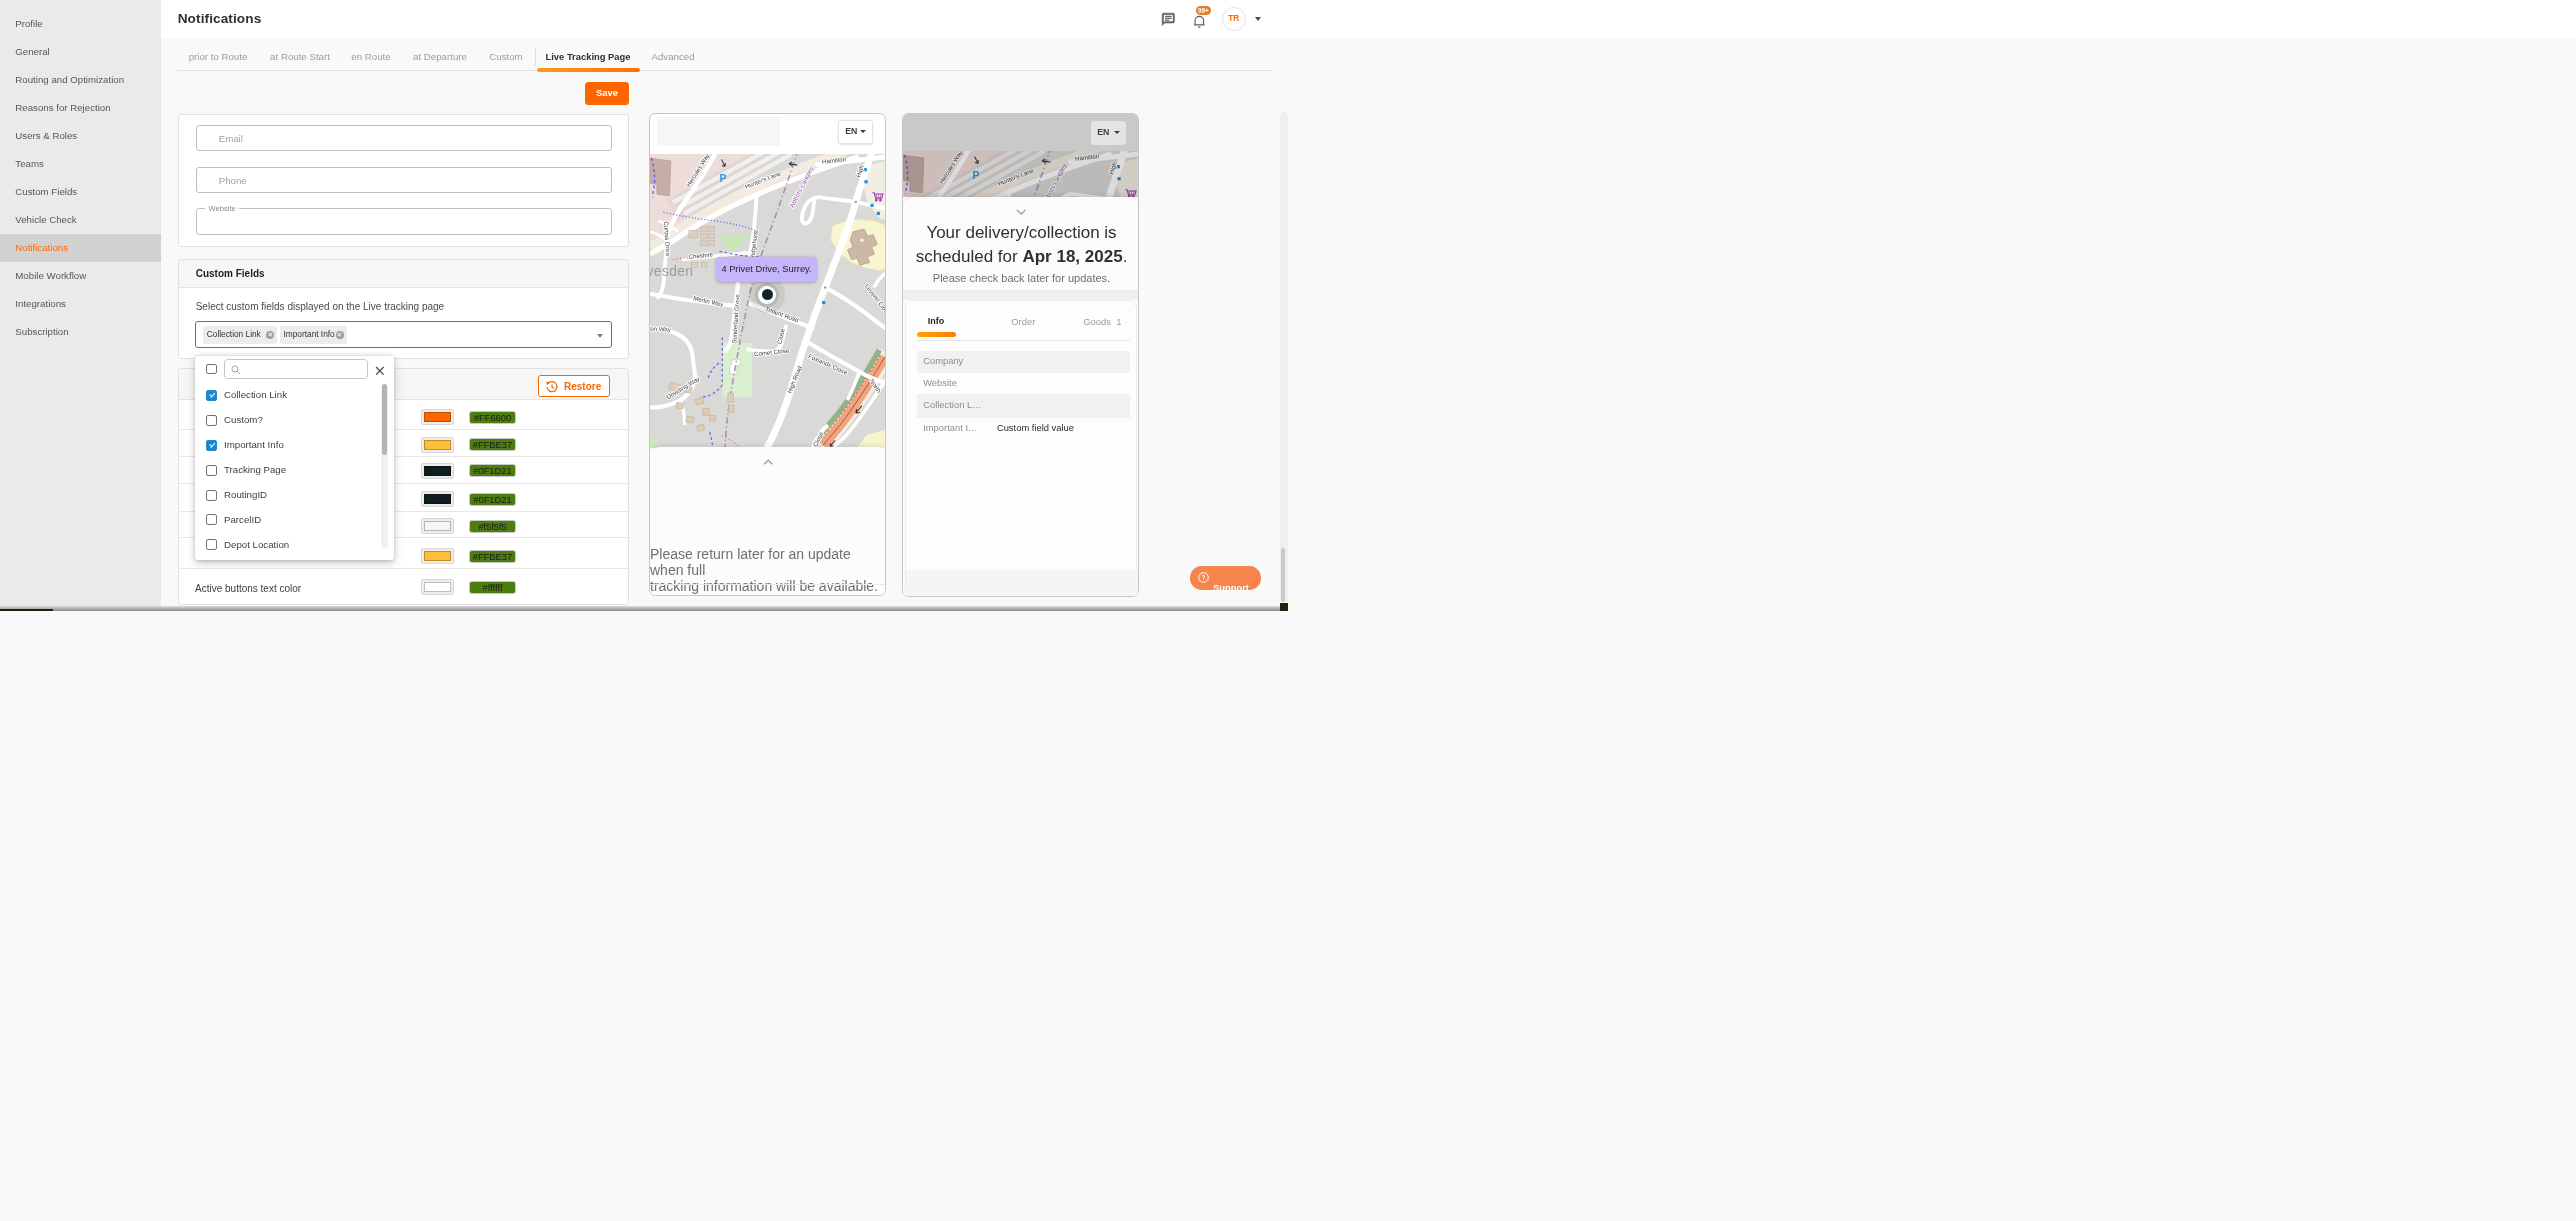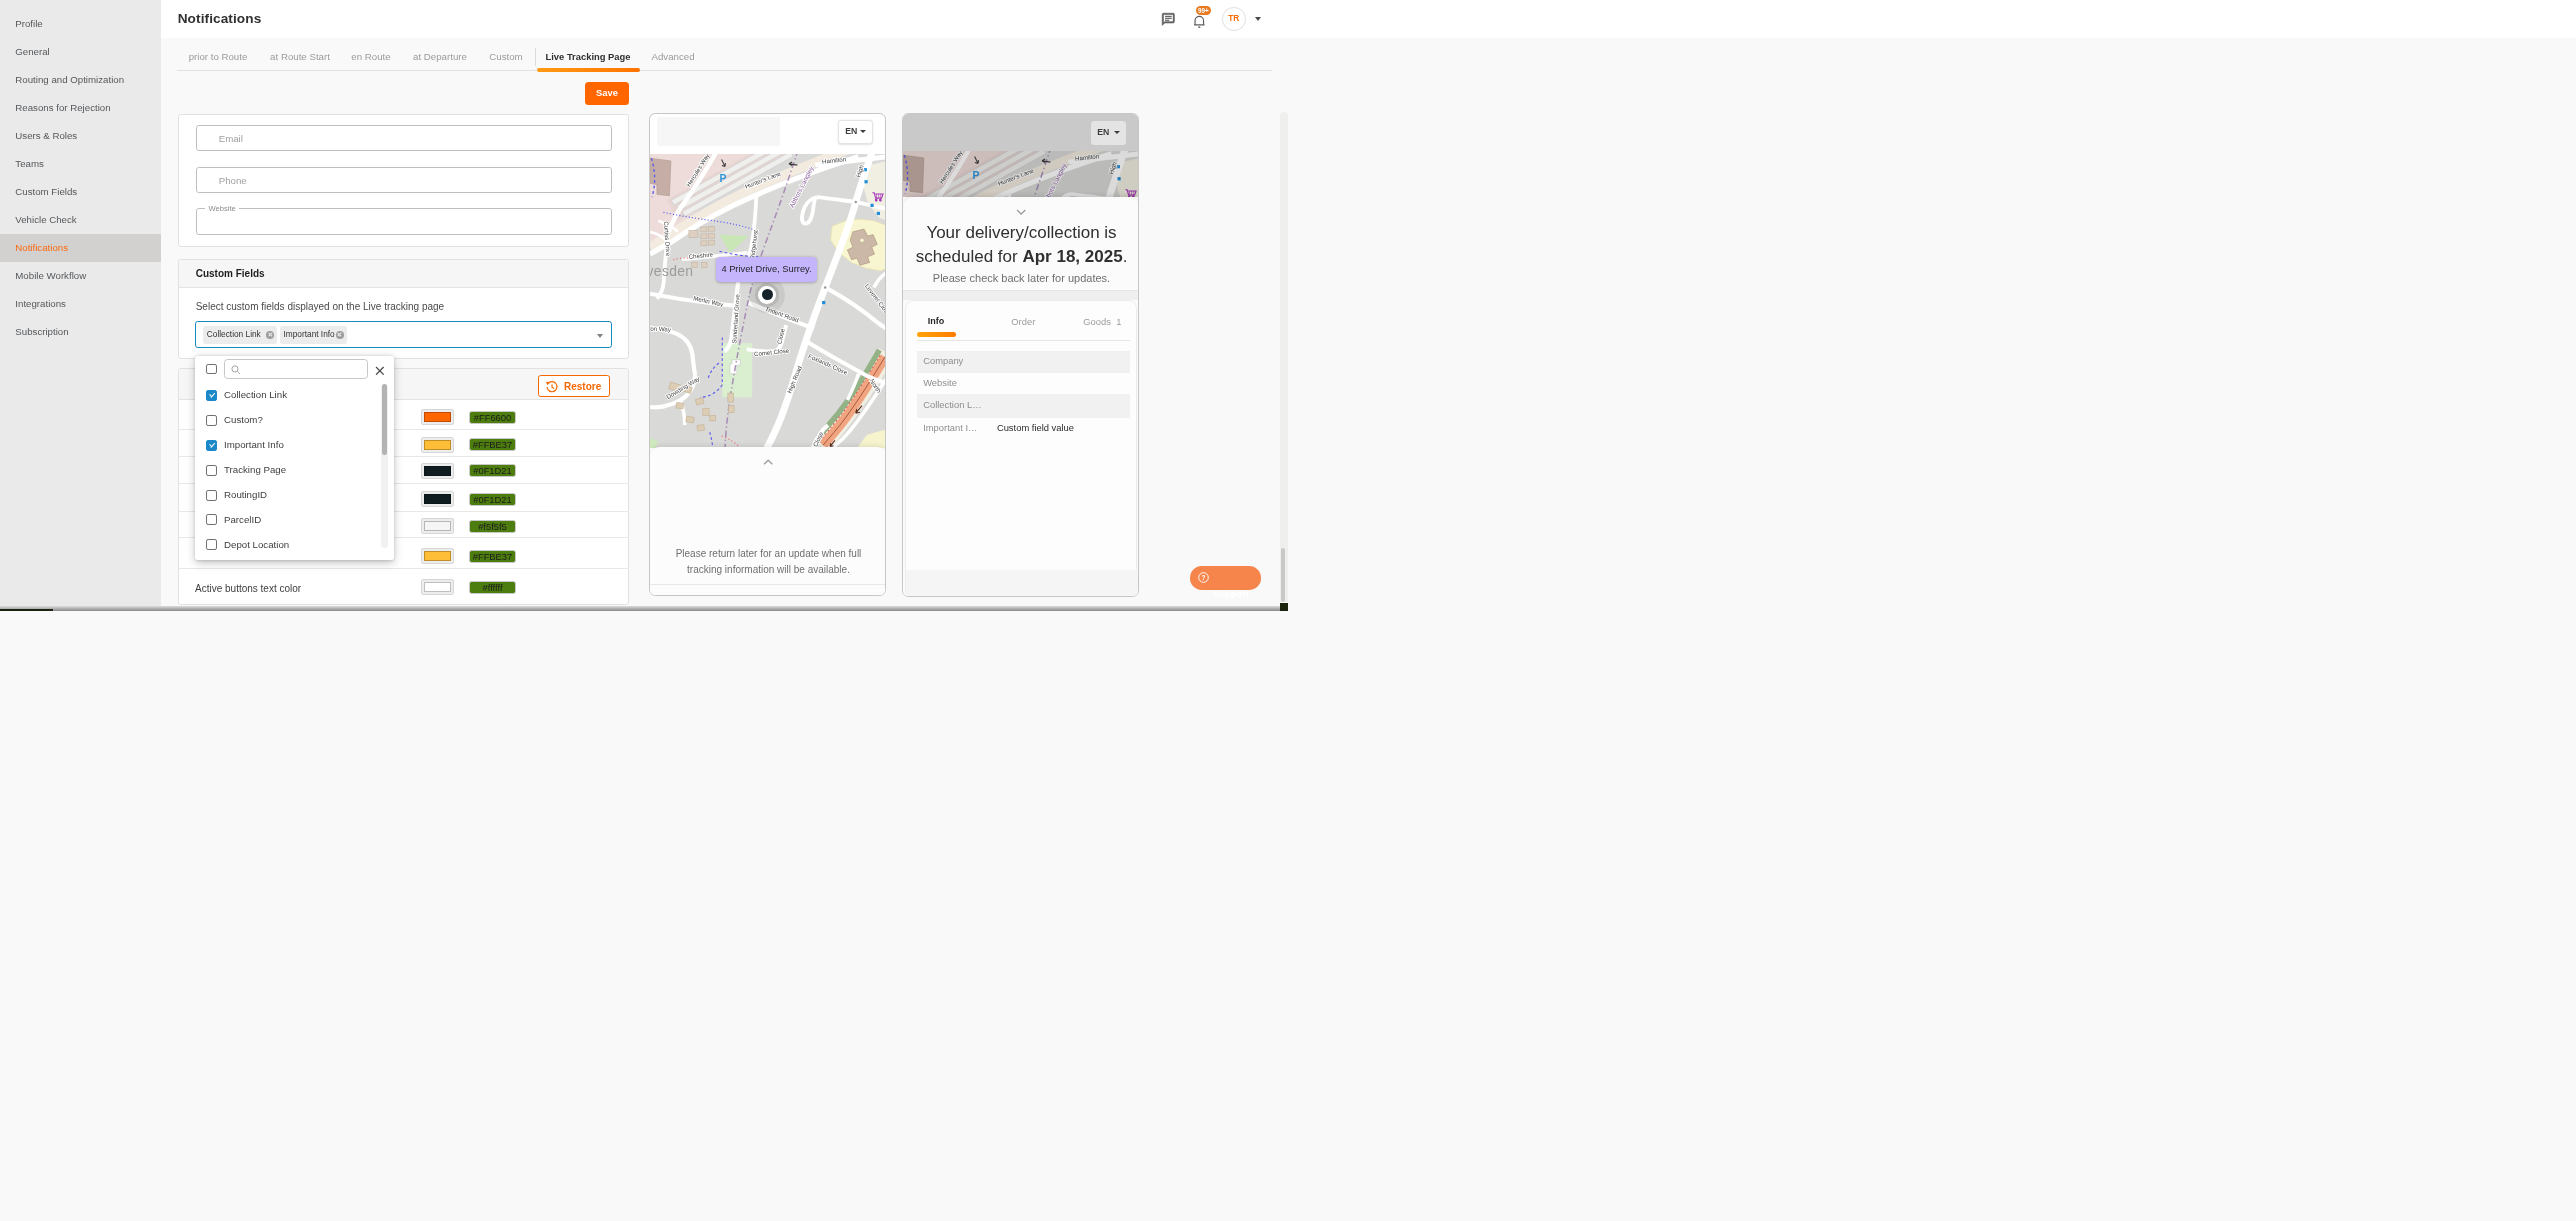--- a/index.html
+++ b/index.html
@@ -340,21 +340,21 @@
     </svg>
  <div style="position:absolute;left:99px;top:163px;width:36px;height:36px;border-radius:50%;background:rgba(110,110,110,.14)"></div>
  <div style="position:absolute;left:105px;top:169px;width:23.6px;height:23.6px;border-radius:50%;background:rgba(100,100,100,.18)"></div>
  <div style="position:absolute;left:108px;top:172px;width:18px;height:18px;border-radius:50%;background:#fff"></div>
  <div style="position:absolute;left:112px;top:175px;width:11px;height:11px;border-radius:50%;background:#16222a"></div>
  <div style="position:absolute;left:66px;top:143px;width:101px;height:25px;background:#c4b5fd;border-radius:4.2px;box-shadow:0 0.7px 2.8px rgba(0,0,0,.25);font-size:9.3px;color:#1f1f1f;text-align:center;line-height:25px;white-space:nowrap">4 Privet Drive, Surrey.</div>
  <div style="position:absolute;left:0;top:333px;width:237px;height:150px;background:#fcfcfc;border-radius:9.7px 9.7px 0 0;box-shadow:0 -1.4px 4.2px rgba(0,0,0,.08)">
    <svg style="position:absolute;left:113px;top:11.5px" width="10.4" height="6.3" viewBox="0 0 15 9" fill="none" stroke="#9e9e9e" stroke-width="2">
         <path d="M1.5 7.5 L7.5 1.8 L13.5 7.5"></path>
       </svg>
-   <div style="position:absolute;left:0;top:99px;width:237px;text-align:center;font-size:10px;color:#6f6f6f;line-height:16px">Please return later for an update when full<br>tracking information will be available.</div>
+   <div style="position:absolute;left:0;top:99px;width:237px;text-align:left;font-size:14px;color:#6f6f6f;line-height:16px">Please return later for an update when full<br>tracking information will be available.</div>
    <div style="position:absolute;left:0;top:137px;width:237px;height:0.7px;background:#e8e8e8"></div>
  </div>
 </div>
 
 <div class="phone" id="phone2" style="left:902px;width:237px;height:484px">
  <div style="position:absolute;left:0;top:0;width:237px;height:37px;background:#c9c9c9"></div>
  <div style="position:absolute;left:0;top:37px;width:237px;height:46px;overflow:hidden">
    <svg style="position:absolute;left:0;top:0" width="237" height="294" viewBox="0 0 341 423">
         <use href="#osmmap"></use>
       </svg>
@@ -384,21 +384,21 @@
      <div style="position:absolute;left:0;top:269px;width:232px;height:29px;background:#f5f5f5;border-radius:0 0 8.3px 8.3px"></div>
    </div>
  </div>
 </div>
 
 <div class="support">
  <svg style="position:absolute;left:8.3px;top:6.3px" width="11" height="11" viewBox="0 0 16 16">
       <circle cx="8" cy="8" r="7" fill="none" stroke="#fff" stroke-width="1.4"></circle>
       <text x="8" y="11.3" text-anchor="middle" font-size="9.5" font-weight="bold" fill="#fff" font-family="Liberation Sans">?</text>
     </svg>
- <span style="position:absolute;left:23px;top:22px;font-size:9.4px;font-weight:bold">Support</span>
+ <span style="position:absolute;left:23px;top:16px;font-size:9.4px;font-weight:bold">Support</span>
 </div>
 <div class="scrolltrack"></div>
 <div class="scrollthumb"></div>
 
 <div style="position:absolute;left:0;top:606px;width:1288px;height:4.5px;background:linear-gradient(#dcdcdc,#8a8a8a)"></div>
 <div style="position:absolute;left:0;top:609px;width:53px;height:1.9px;background:#1a240f"></div>
 <div style="position:absolute;left:1280px;top:603px;width:7.6px;height:8.3px;background:#1a240f"></div>
 
 
 </body></html>

